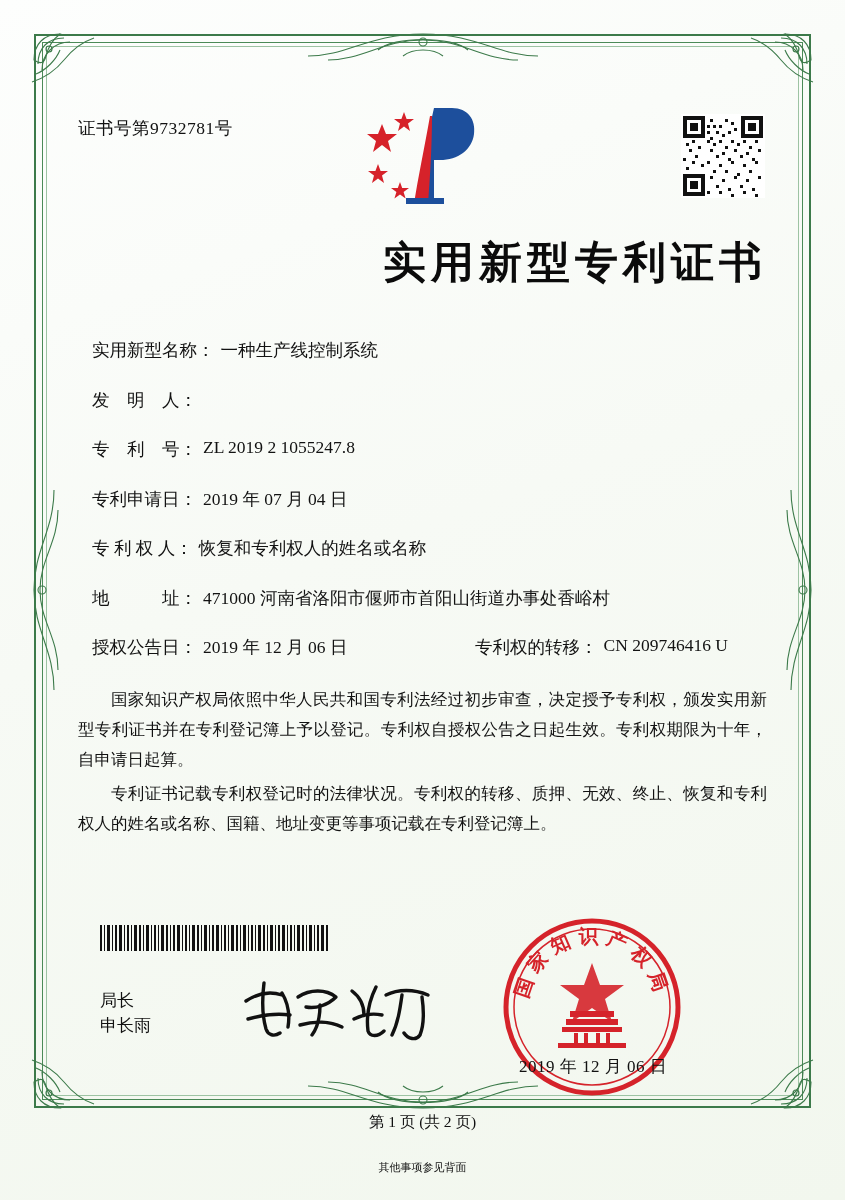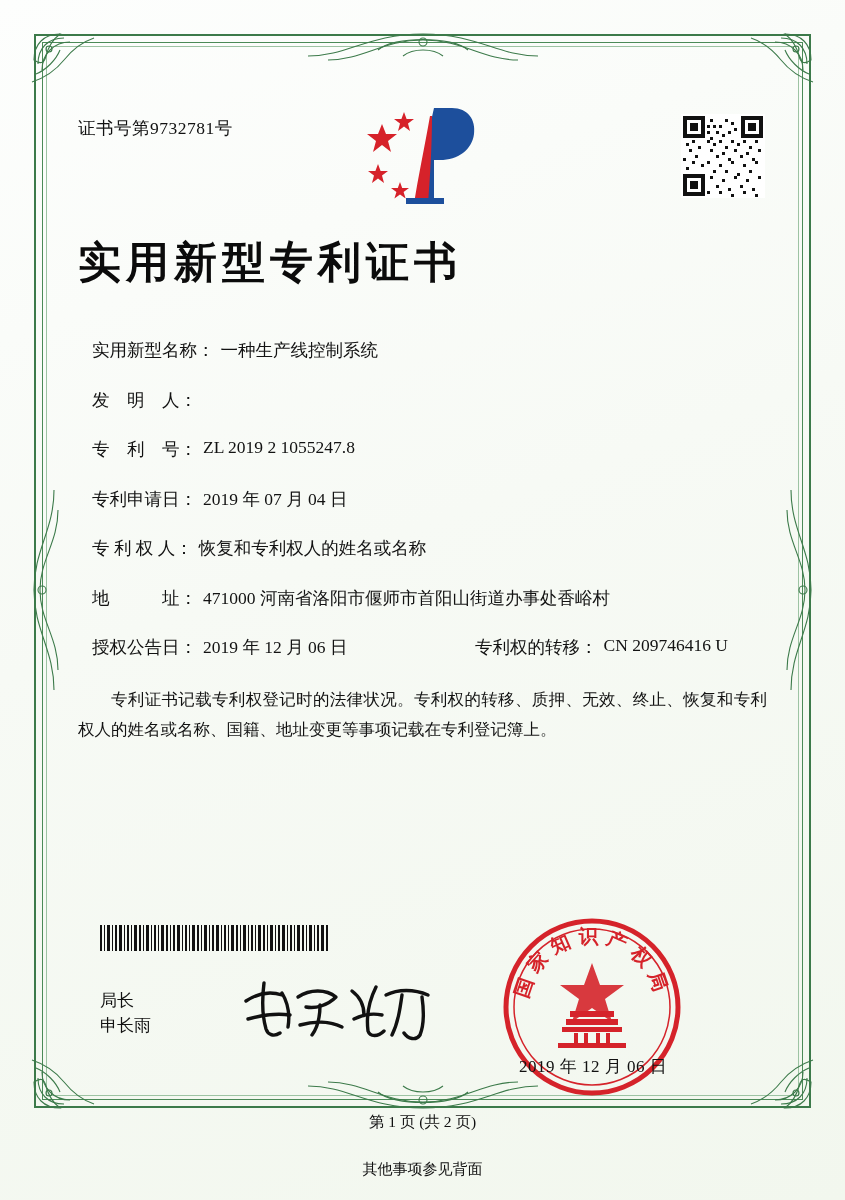--- a/index.html
+++ b/index.html
@@ -111,21 +111,21 @@
   .qr {
     position: absolute;
     right: 2px;
     top: 18px;
     width: 84px;
     height: 84px;
   }
 
   .title {
     margin-top: 18px;
-    text-align: left;
+    text-align: right;
     font-size: 43px;
     font-weight: bold;
     letter-spacing: 5px;
     color: #0b0b0b;
     font-family: "Liberation Serif", "DejaVu Serif", serif;
   }
 
   .fields {
     margin-top: 46px;
     font-size: 17.5px;
@@ -222,21 +222,21 @@
     font-size: 15.5px;
     color: #111;
   }
 
   .footnote {
     position: absolute;
     left: 0;
     right: 0;
     top: 1160px;
     text-align: center;
-    font-size: 15px;
+    font-size: 11px;
     color: #111;
   }
 </style>
 </head>
 <body>
 
 <div class="page">
 
   <div class="border-outer"></div>
   <div class="border-inner"></div>
@@ -475,20 +475,21 @@
 
       <div class="frow split">
         <span class="flabel">授权公告日：</span>
         <span class="fval">2019 年 12 月 06 日</span>
         <span class="flabel2">专利权的转移：</span>
         <span class="fval2">CN 209746416 U</span>
       </div>
     </div>
 
     <div class="paras">
+      <p>国家知识产权局依照中华人民共和国专利法经过初步审查，决定授予专利权，颁发实用新型专利证书并在专利登记簿上予以登记。专利权自授权公告之日起生效。专利权期限为十年，自申请日起算。</p>
       <p>专利证书记载专利权登记时的法律状况。专利权的转移、质押、无效、终止、恢复和专利权人的姓名或名称、国籍、地址变更等事项记载在专利登记簿上。</p>
     </div>
   </div>
 
   <div class="barcode">
     <svg width="230" height="26" viewBox="0 0 230 26" shape-rendering="crispEdges">
       <rect width="230" height="26" fill="#ffffff" opacity="0"></rect>
       <g fill="#111111">
         <rect x="0" y="0" width="2" height="26"></rect>
           <rect x="4" y="0" width="1" height="26"></rect>

